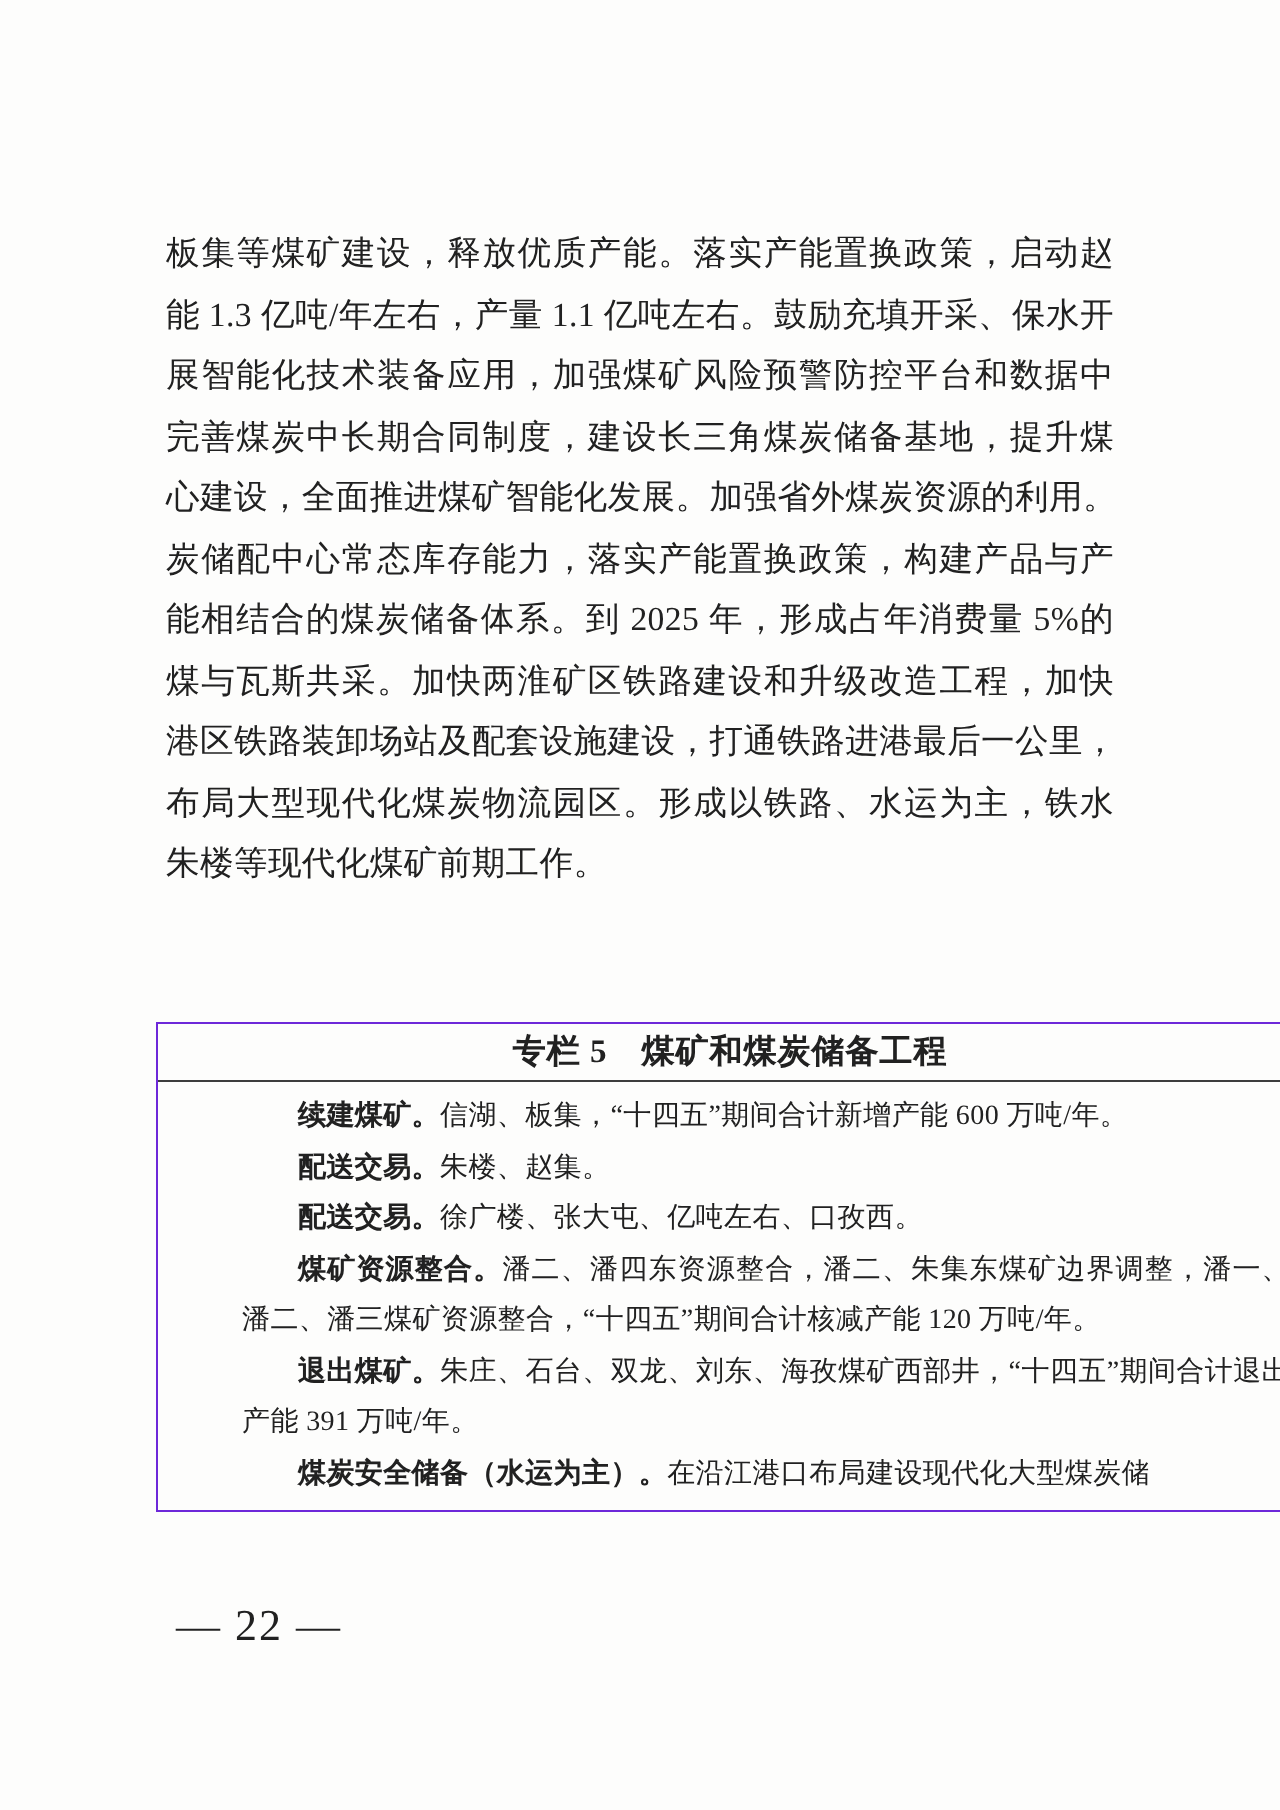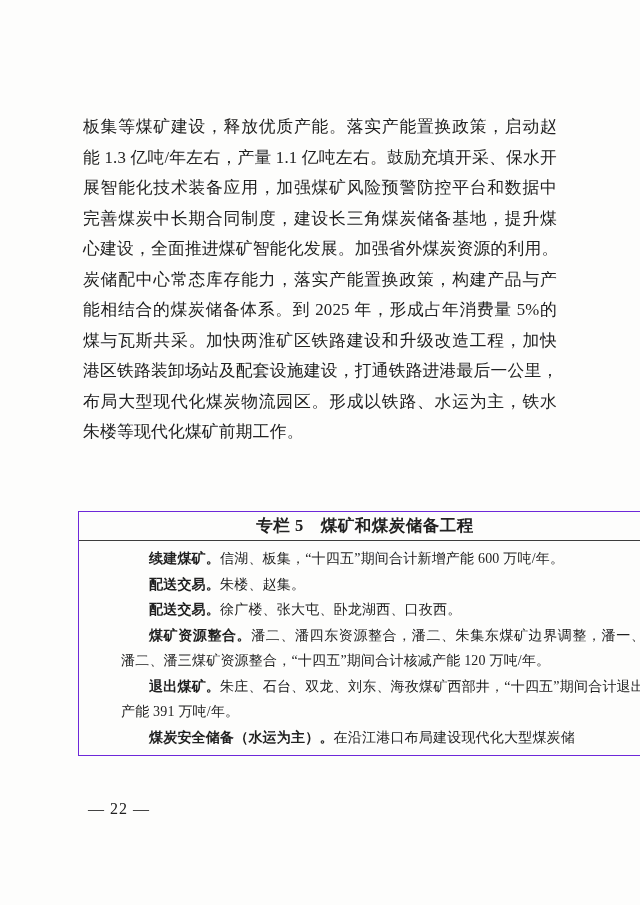--- a/index.html
+++ b/index.html
@@ -59,21 +59,21 @@
     text-align: justify;
     text-justify: inter-ideograph;
     letter-spacing: 0.2px;
     margin-left: 36px;
   }
   .box-item .box-label { font-weight: 700; }
   .page-footer {
     position: absolute;
     top: 800px;
     left: 88px;
-    font-size: 16px;
+    font-size: 22px;
     letter-spacing: 1px;
     font-family: Liberation Serif, serif;
   }
 </style>
 </head>
 <body>
 
 <div class="page">
 
   <div class="body-text">
@@ -88,21 +88,21 @@
       <div class="tline">港区铁路装卸场站及配套设施建设，打通铁路进港最后一公里，</div>
       <div class="tline">布局大型现代化煤炭物流园区。形成以铁路、水运为主，铁水</div>
       <div class="tline last">朱楼等现代化煤矿前期工作。</div>
   </div>
 
   <div class="column-box">
     <div class="box-header">专栏 5　煤矿和煤炭储备工程</div>
     <div class="box-body">
       <p class="box-item"><span class="box-label">续建煤矿。</span><span>信湖、板集，“十四五”期间合计新增产能 600 万吨/年。</span></p>
         <p class="box-item"><span class="box-label">配送交易。</span><span>朱楼、赵集。</span></p>
-        <p class="box-item"><span class="box-label">配送交易。</span><span>徐广楼、张大屯、卧龙湖西、口孜西。</span></p>
+        <p class="box-item"><span class="box-label">配送交易。</span><span>徐广楼、张大屯、亿吨左右、口孜西。</span></p>
         <p class="box-item"><span class="box-label">煤矿资源整合。</span><span>潘二、潘四东资源整合，潘二、朱集东煤矿边界调整，潘一、潘二、潘三煤矿资源整合，“十四五”期间合计核减产能 120 万吨/年。</span></p>
         <p class="box-item"><span class="box-label">退出煤矿。</span><span>朱庄、石台、双龙、刘东、海孜煤矿西部井，“十四五”期间合计退出产能 391 万吨/年。</span></p>
         <p class="box-item last"><span class="box-label">煤炭安全储备（水运为主）。</span><span>在沿江港口布局建设现代化大型煤炭储</span></p>
     </div>
   </div>
 
   <div class="page-footer">
     <span>— 22 —</span>
   </div>
 

